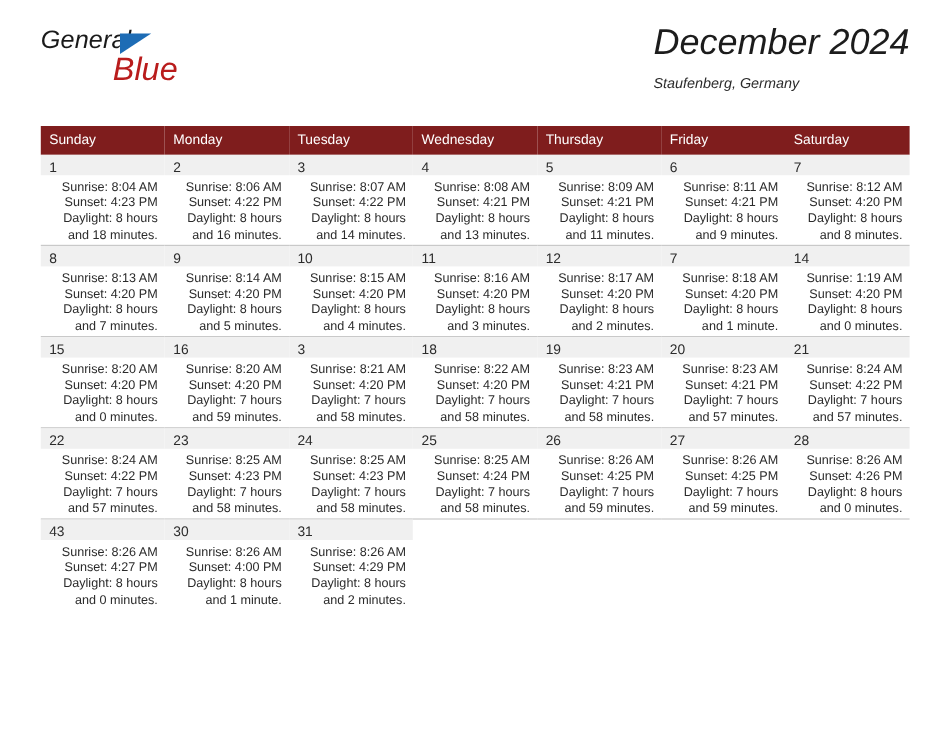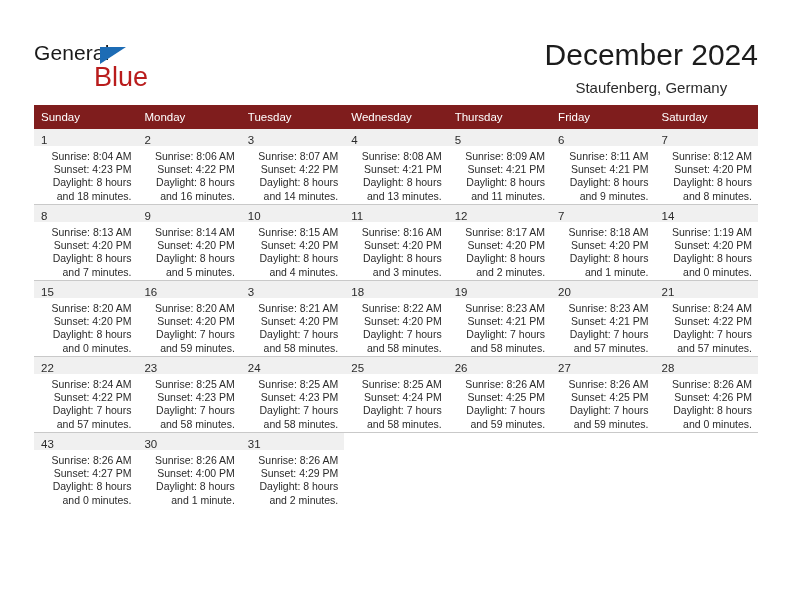--- a/index.html
+++ b/index.html
@@ -18,23 +18,24 @@
     position: relative;
     width: 792px;
     height: 612px;
     box-sizing: border-box;
   }
 
   
   .header {
     position: absolute;
     left: 34px;
-    top: 37px;
+    top: 18px;
     right: 34px;
     height: 68px;
+    font-style: italic;
   }
   .brand {
     position: absolute;
     left: 0;
     top: 4px;
     width: 180px;
     height: 56px;
   }
   .brand-general {
     position: absolute;
@@ -59,32 +60,32 @@
     left: 60px;
     top: 21px;
     font-size: 27px;
     color: #b91c1c;
     font-family: "Liberation Sans", sans-serif;
   }
   .title-block {
     position: absolute;
     right: 0;
     top: 0;
-    text-align: center;
+    text-align: left;
     margin-left: 48px;
   }
   .cal-title {
     font-size: 30px;
     font-weight: normal;
     color: #1c1c1c;
     line-height: 36px;
     white-space: nowrap;
   }
   .cal-subtitle {
-    font-size: 15px;
+    font-size: 12px;
     color: #2b2b2b;
     line-height: 20px;
     margin-top: 5px;
     white-space: nowrap;
   }
 
   
   .calendar {
     position: absolute;
     left: 34px;

